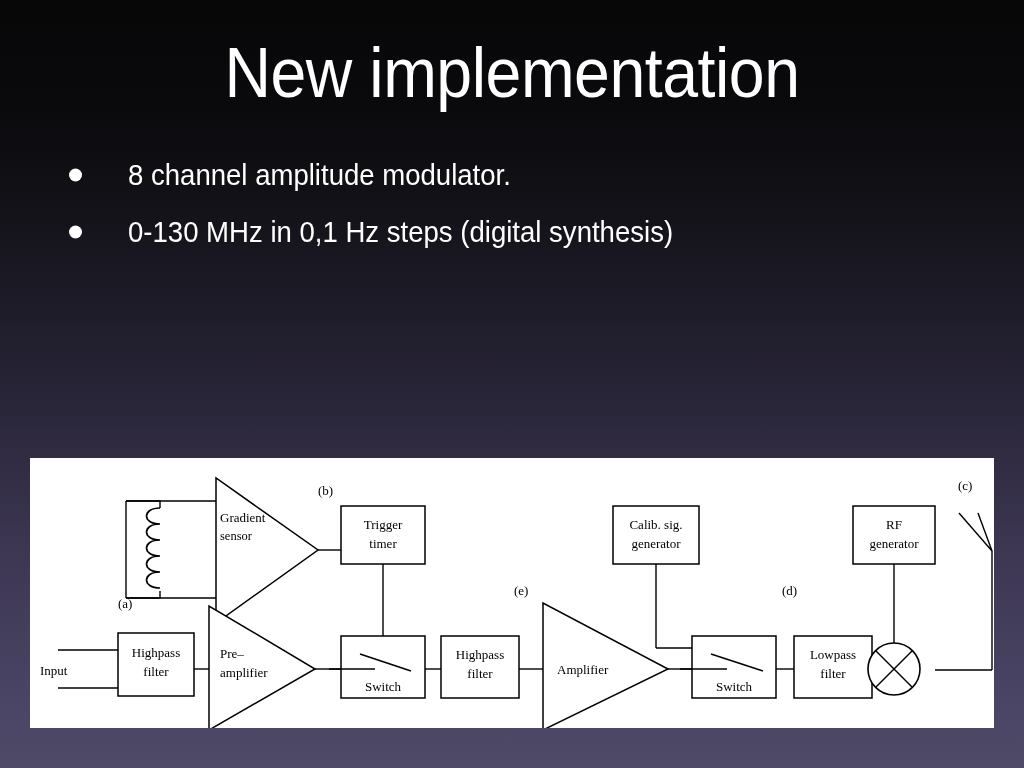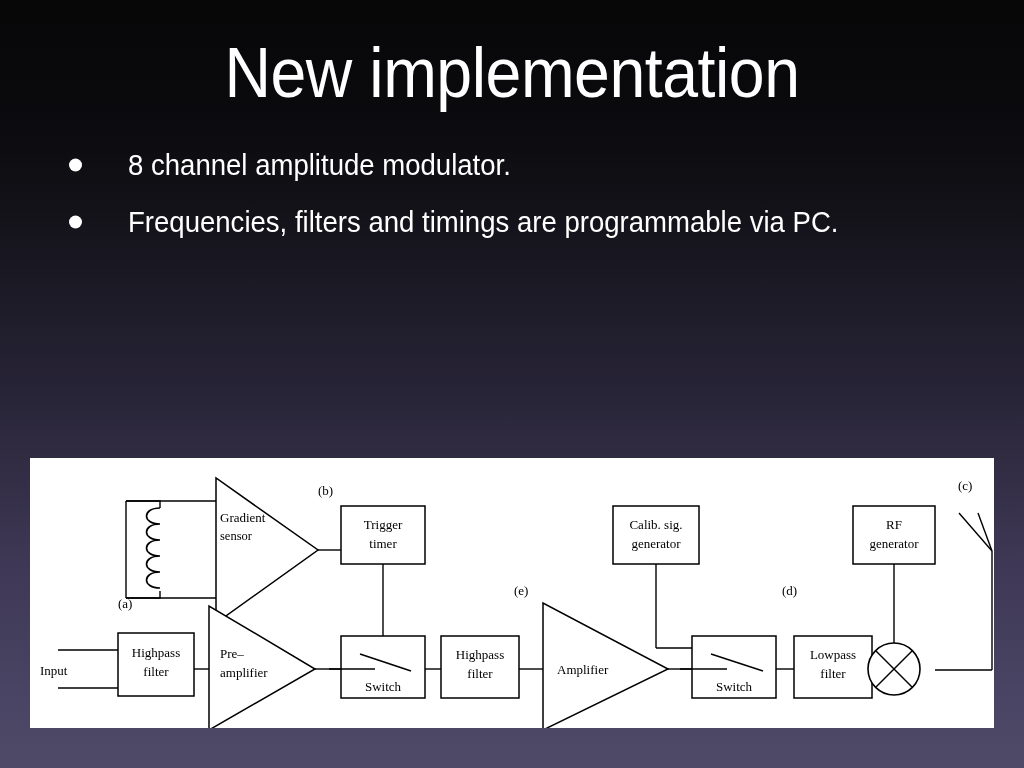--- a/index.html
+++ b/index.html
@@ -42,21 +42,21 @@
     line-height: 1.0;
     transform: scaleX(0.92);
     transform-origin: 50% 50%;
     white-space: nowrap;
   }
 
   
   .bullets {
     position: absolute;
     left: 62px;
-    top: 136px;
+    top: 146px;
     width: 940px;
   }
   .bullet-row {
     position: relative;
     height: 57px;
     display: flex;
     align-items: center;
   }
   .bullet-dot {
     position: absolute;
@@ -148,25 +148,25 @@
 
   <div class="title">New implementation</div>
 
   <div class="bullets">
 
     <div class="bullet-row">
       <span class="bullet-dot"></span>
       <span class="bullet-text">8 channel amplitude modulator.</span>
     </div>
 
-
     <div class="bullet-row">
       <span class="bullet-dot"></span>
-      <span class="bullet-text">Frequencies, filters and timings are programmable via PC.</span>
+      <span class="bullet-text">0-130 MHz in 0,1 Hz steps (digital synthesis)</span>
     </div>
+
 
 
 
   </div>
 
   <div class="diagram-panel">
     <svg class="diagram-svg" viewBox="0 0 964 270" xmlns="http://www.w3.org/2000/svg">
 
       <g>
         <path class="wire" d="M130 50 L130 43 L96 43"></path>

